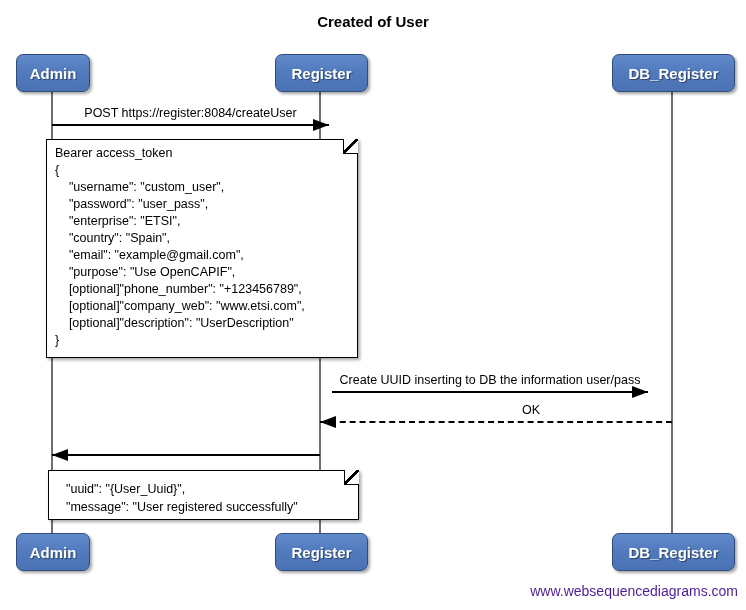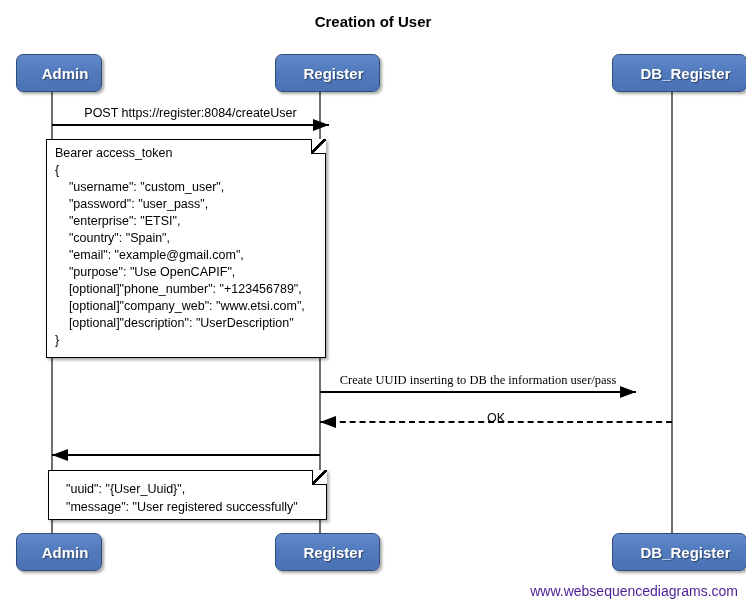--- a/index.html
+++ b/index.html
@@ -13,57 +13,57 @@
     font-size:15px;font-weight:bold;
   }
   .actor{
     position:absolute;height:36px;border:1px solid #2e4d7d;border-radius:7px;
     background:linear-gradient(to bottom,#6289c9 0%,#527bbe 45%,#4a72b4 100%);
     box-shadow:2px 2px 3px rgba(0,0,0,0.35);
     display:flex;align-items:center;justify-content:center;
     color:#fff;font-weight:bold;font-size:15px;
     text-shadow:1px 1px 1px rgba(0,0,0,0.45);
     z-index:3;
-    padding-left:12px;
   }
   .lifeline{position:absolute;width:2px;background:#6f6f6f;z-index:0;}
   .msg{position:absolute;z-index:2;}
   .msg .lbl{
     position:absolute;width:100%;text-align:center;font-size:12.5px;height:16px;
     white-space:nowrap;
   }
   .msg .line{position:absolute;left:0;right:0;height:0;border-top:2px solid #000;}
   .msg .line.dashed{border-top-style:dashed;}
   .arrowhead{position:absolute;width:0;height:0;border-top:6px solid transparent;border-bottom:6px solid transparent;}
   .arrowhead.right{border-left:16px solid #000;}
   .arrowhead.left{border-right:16px solid #000;}
   .note{
     position:absolute;background:#fff;border:1px solid #000;
     box-shadow:2px 2px 3px rgba(0,0,0,0.35);z-index:4;
     font-size:12.5px;
+    padding-left:32px;
   }
   .note .fold{
     position:absolute;top:-1px;right:-1px;width:14px;height:14px;
     border-left:1px solid #000;border-bottom:1px solid #000;
     background:linear-gradient(135deg,#fff 42%,#000 42%,#000 54%,#fff 54%);
   }
   .note .body{position:absolute;left:8px;top:5px;right:2px;bottom:2px;}
   .note .ln{white-space:pre;line-height:17px;}
   .note2 .body{left:17px;top:9px;}
   .note2 .ln{line-height:18px;}
   .watermark{
     position:absolute;top:583px;right:8px;font-size:14px;color:#4c1d95;z-index:1;
   }
 </style>
 </head>
 <body>
 
 <div class="canvas">
 
-  <div class="title">Creation of User</div>
+  <div class="title">Created of User</div>
 
   <div class="lifeline" style="left:51px;top:91px;height:443px;"></div>
   <div class="lifeline" style="left:319px;top:91px;height:443px;"></div>
   <div class="lifeline" style="left:671px;top:91px;height:443px;"></div>
 
   <div class="actor" style="left:16px;top:54px;width:72px;">
     <span>Admin</span>
   </div>
   <div class="actor" style="left:275px;top:54px;width:91px;">
     <span>Register</span>
@@ -89,28 +89,28 @@
       <div class="ln">    "country": "Spain",</div>
       <div class="ln">    "email": "example@gmail.com",</div>
       <div class="ln">    "purpose": "Use OpenCAPIF",</div>
       <div class="ln">    [optional]"phone_number": "+123456789",</div>
       <div class="ln">    [optional]"company_web": "www.etsi.com",</div>
       <div class="ln">    [optional]"description": "UserDescription"</div>
       <div class="ln">}</div>
     </div>
   </div>
 
-  <div class="msg" style="left:320px;top:373px;width:316px;height:32px;font-family:Liberation Serif, serif;">
+  <div class="msg" style="left:332px;top:373px;width:316px;height:32px;">
     <div class="lbl" style="top:0;">Create UUID inserting to DB the information user/pass</div>
     <div class="line" style="top:18px;"></div>
     <div class="arrowhead right" style="right:0;top:13px;"></div>
   </div>
 
   <div class="msg" style="left:320px;top:403px;width:352px;height:32px;">
-    <div class="lbl" style="top:8px;">OK</div>
+    <div class="lbl" style="top:0;padding-left:35px;">OK</div>
     <div class="line dashed" style="top:18px;"></div>
     <div class="arrowhead left" style="left:0;top:13px;"></div>
   </div>
 
   <div class="msg" style="left:52px;top:436px;width:268px;height:32px;">
     <div class="line" style="top:18px;"></div>
     <div class="arrowhead left" style="left:0;top:13px;"></div>
   </div>
 
   <div class="note note2" style="left:48px;top:470px;width:277px;height:48px;">

